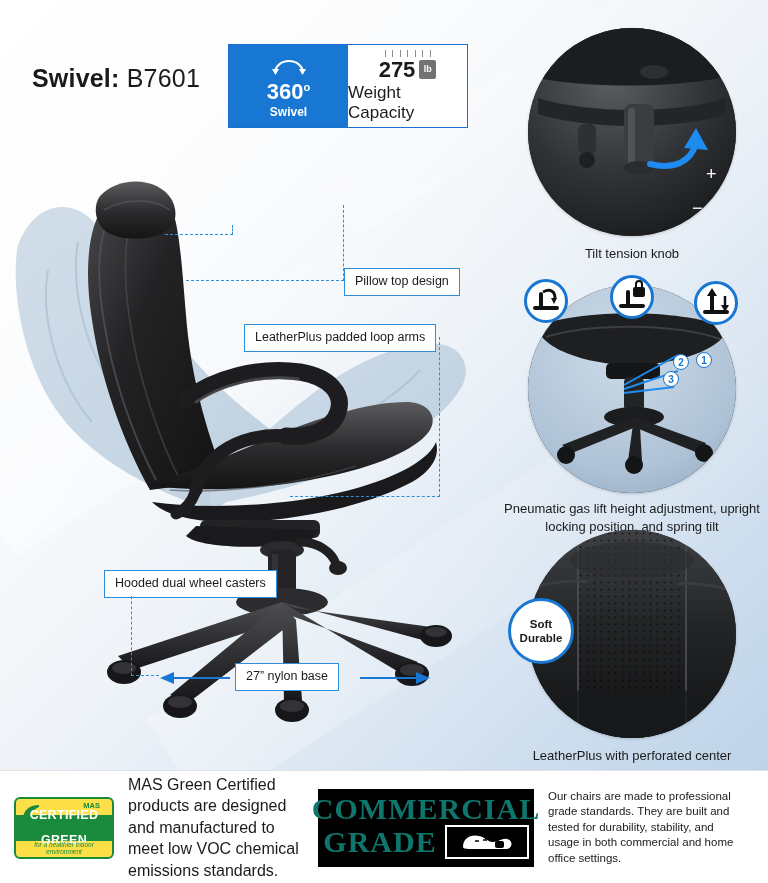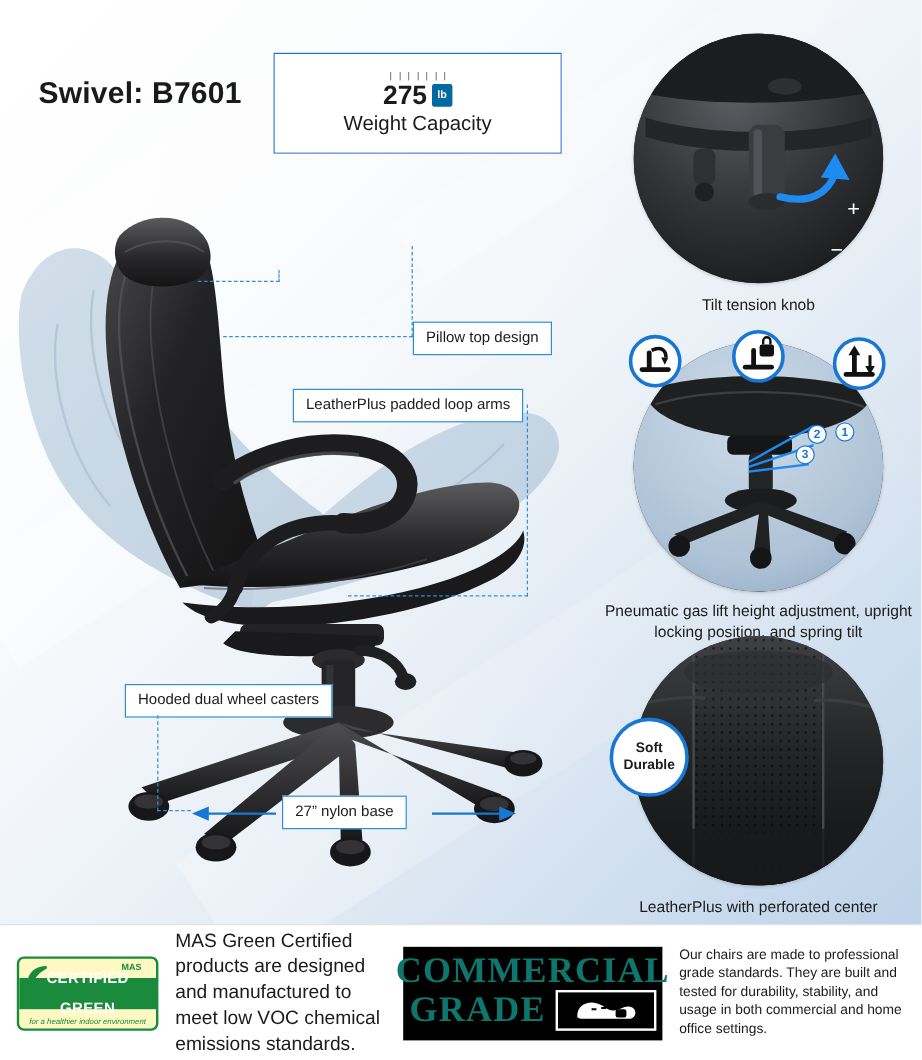--- a/index.html
+++ b/index.html
@@ -36,21 +36,21 @@
 
   
   #model-title {
     position: absolute;
     left: 32px; top: 64px;
     font-size: 25px;
     color: #1a1a1a;
     letter-spacing: .2px;
   }
   #model-title b { font-weight: bold; }
-  #model-title span.num { font-weight: bold; text-align: center; }
+  #model-title span.num { font-weight: normal; text-align: center; }
 
   
   #spec-bar {
     position: absolute;
     left: 228px; top: 44px;
     width: 240px; height: 84px;
     display: flex;
     border: 1px solid #1b6fd0;
     background: #ffffff;
   }
@@ -77,21 +77,21 @@
   .spec-cell.white .spec-sub { font-size: 17px; }
   .ico-circle-arrow {
     position: relative;
     width: 44px; height: 26px;
   }
   .lb-badge {
     display: inline-flex;
     align-items: center;
     justify-content: center;
     width: 17px; height: 19px;
-    background: #0369a1;
+    background: #737373;
     color: #fff;
     font-size: 9px;
     font-weight: bold;
     border-radius: 2px;
     margin-left: 4px;
     position: relative;
     top: 1px;
   }
   .scale-ticks {
     width: 46px; height: 7px;
@@ -193,24 +193,24 @@
   #footer {
     position: absolute;
     left: 0; top: 770px;
     width: 768px; height: 113px;
     background: #ffffff;
     border-top: 1px solid #e2e2e2;
   }
   #footer-inner { display: flex; align-items: center; height: 113px; padding: 0 14px; gap: 14px; }
 
   .mas-logo {
-    width: 118px; height: 62px;
+    width: 100px; height: 62px;
     border: 2px solid #1a8a3c;
     border-radius: 6px;
-    background: #fef9c3;
+    background: #fde047;
     position: relative;
     flex: none;
     overflow: hidden;
   }
   .mas-band {
     position: absolute; left: 0; right: 0; top: 16px; height: 26px;
     background: #1a8a3c;
     color: #fff;
     font-weight: bold;
     font-size: 12.5px;
@@ -289,20 +289,34 @@
   <div class="streak s2"></div>
   <div class="streak s3"></div>
   <div class="streak s4"></div>
 
   <div id="model-title">
     <b>Swivel:</b>
     <span class="num">B7601</span>
   </div>
 
   <div id="spec-bar">
+    <div class="spec-cell blue">
+      <div class="ico-circle-arrow">
+        <svg width="44" height="26" viewBox="0 0 44 26">
+          <path d="M8 20 A14 12 0 1 1 36 20" fill="none" stroke="#ffffff" stroke-width="2.2"></path>
+          <polygon points="5,16 12,16 8.5,22" fill="#ffffff"></polygon>
+          <polygon points="32,16 39,16 35.5,22" fill="#ffffff"></polygon>
+        </svg>
+      </div>
+      <div class="spec-main">
+        <span>360</span>
+        <span class="sup">o</span>
+      </div>
+      <div class="spec-sub">Swivel</div>
+    </div>
     <div class="spec-cell white">
       <div class="scale-ticks">
         <i></i>
           <i></i>
           <i></i>
           <i></i>
           <i></i>
           <i></i>
           <i></i>
       </div>

